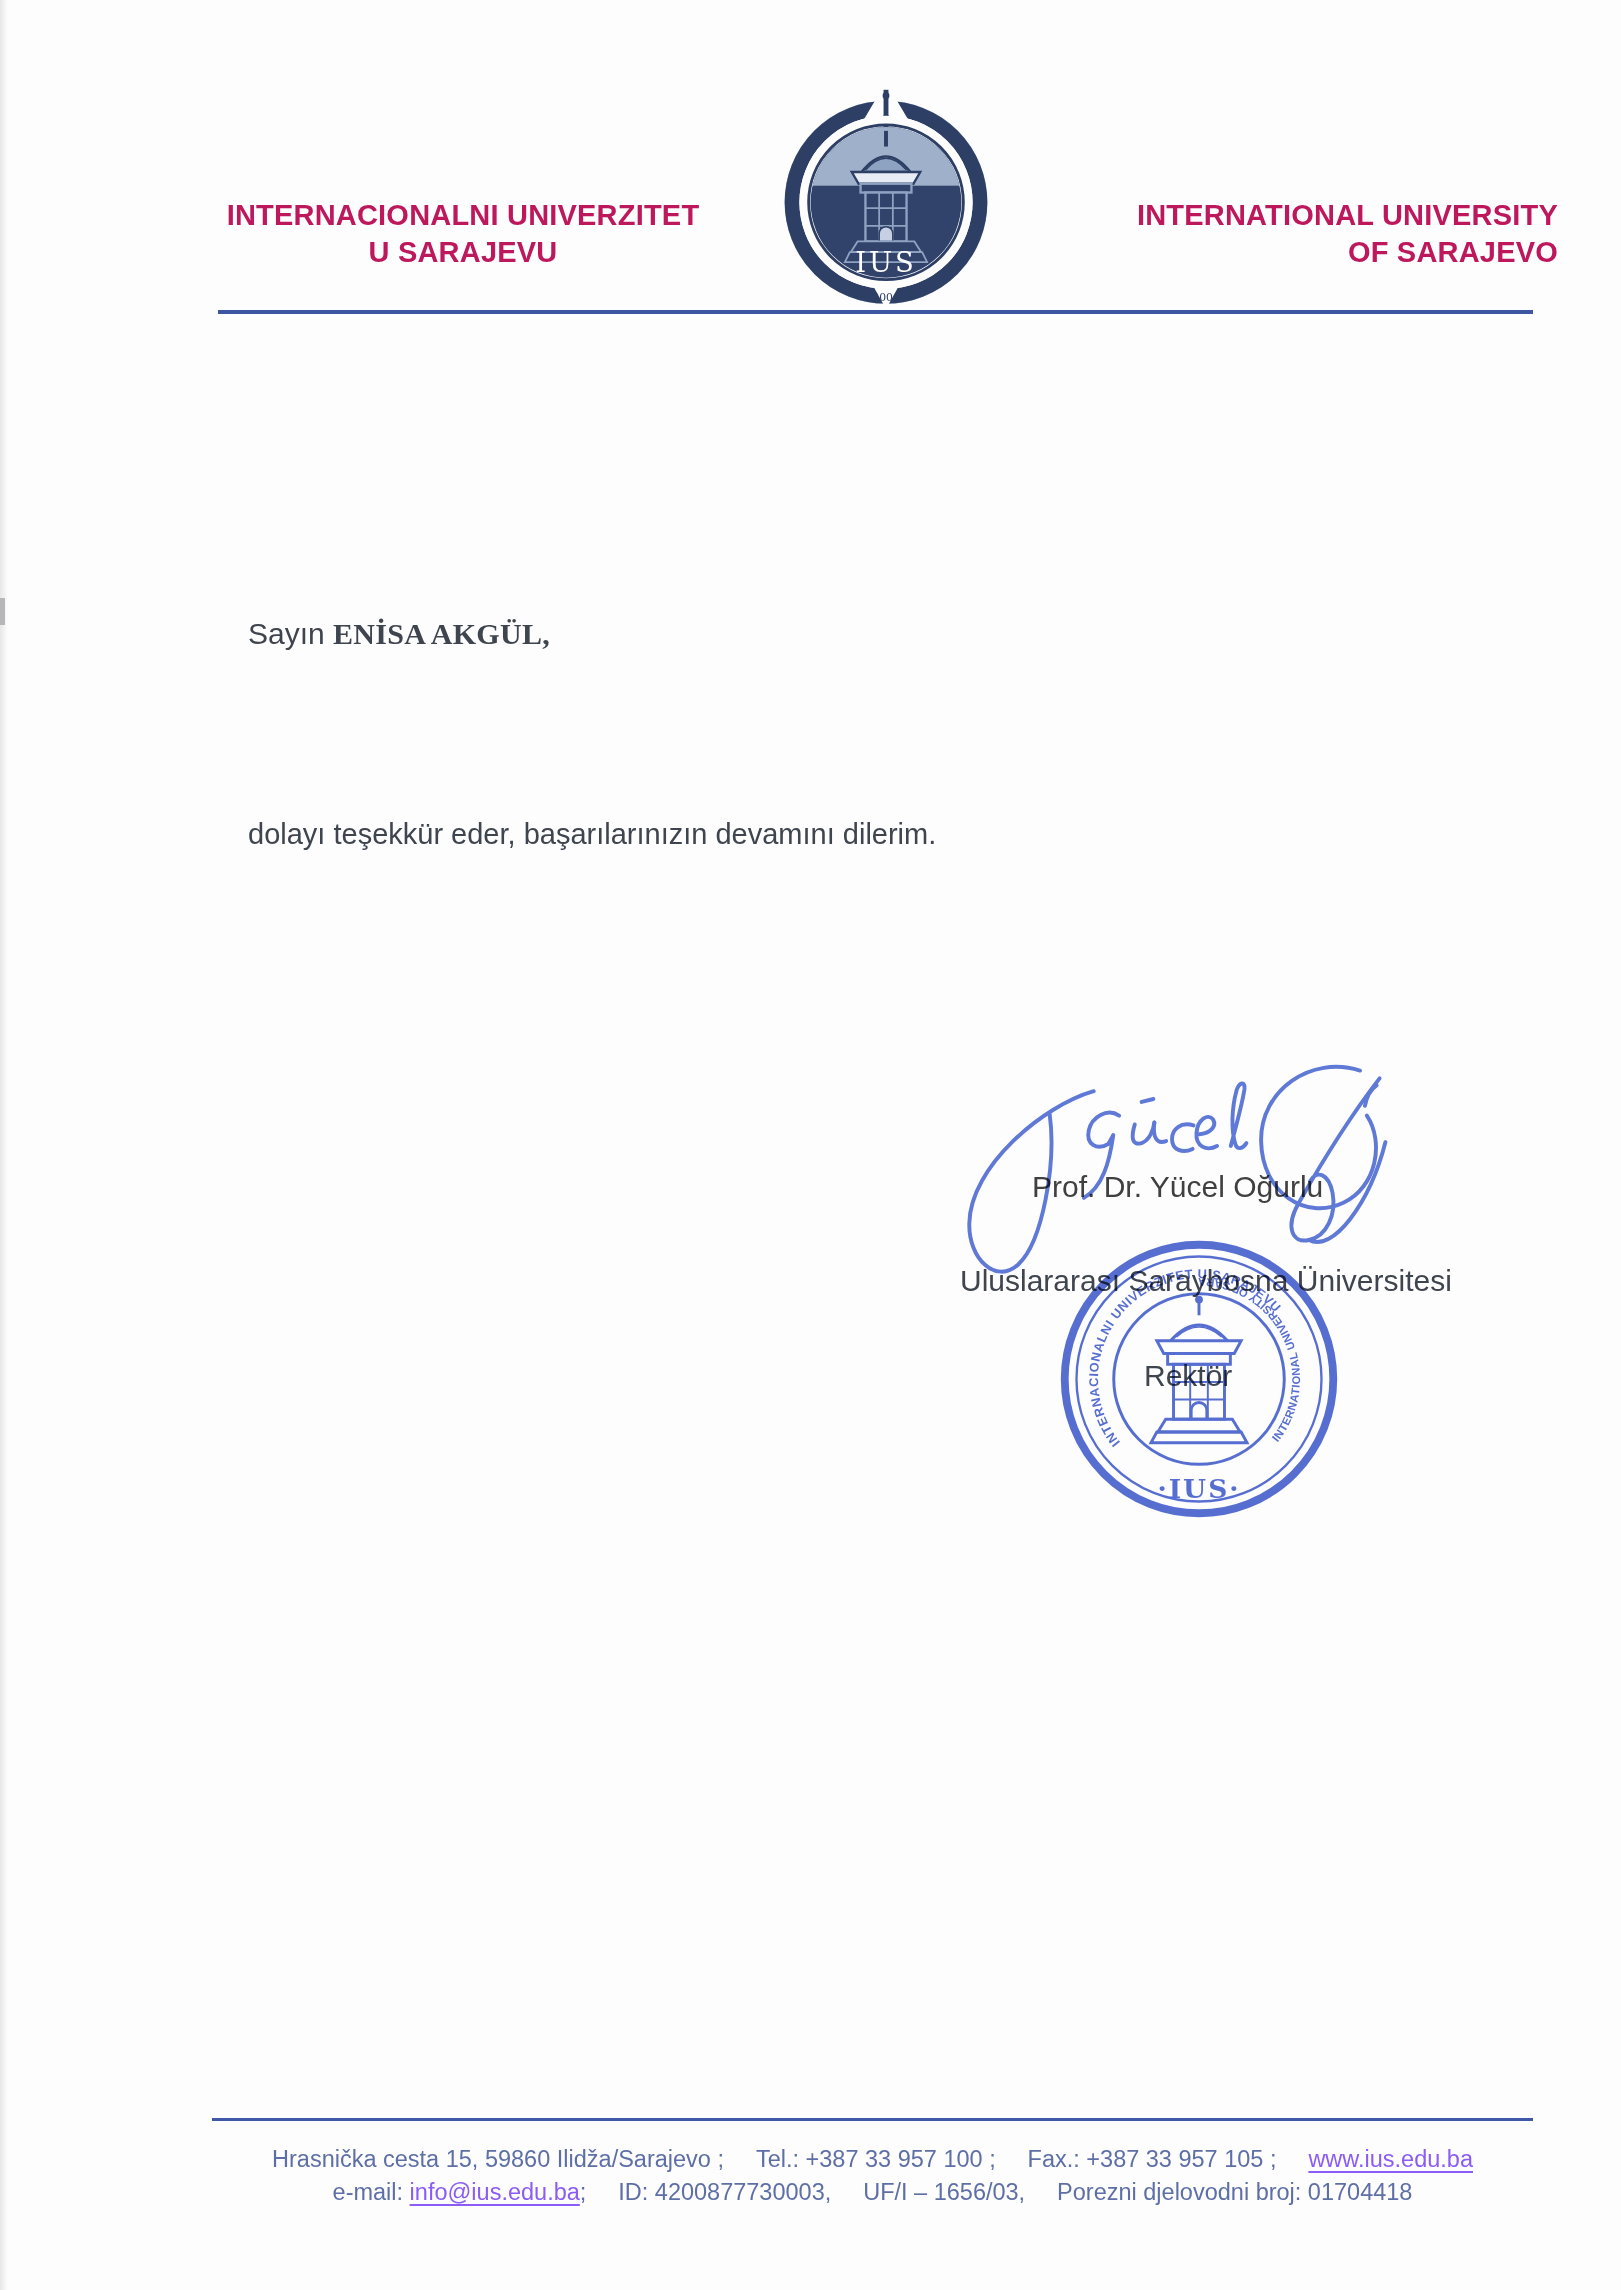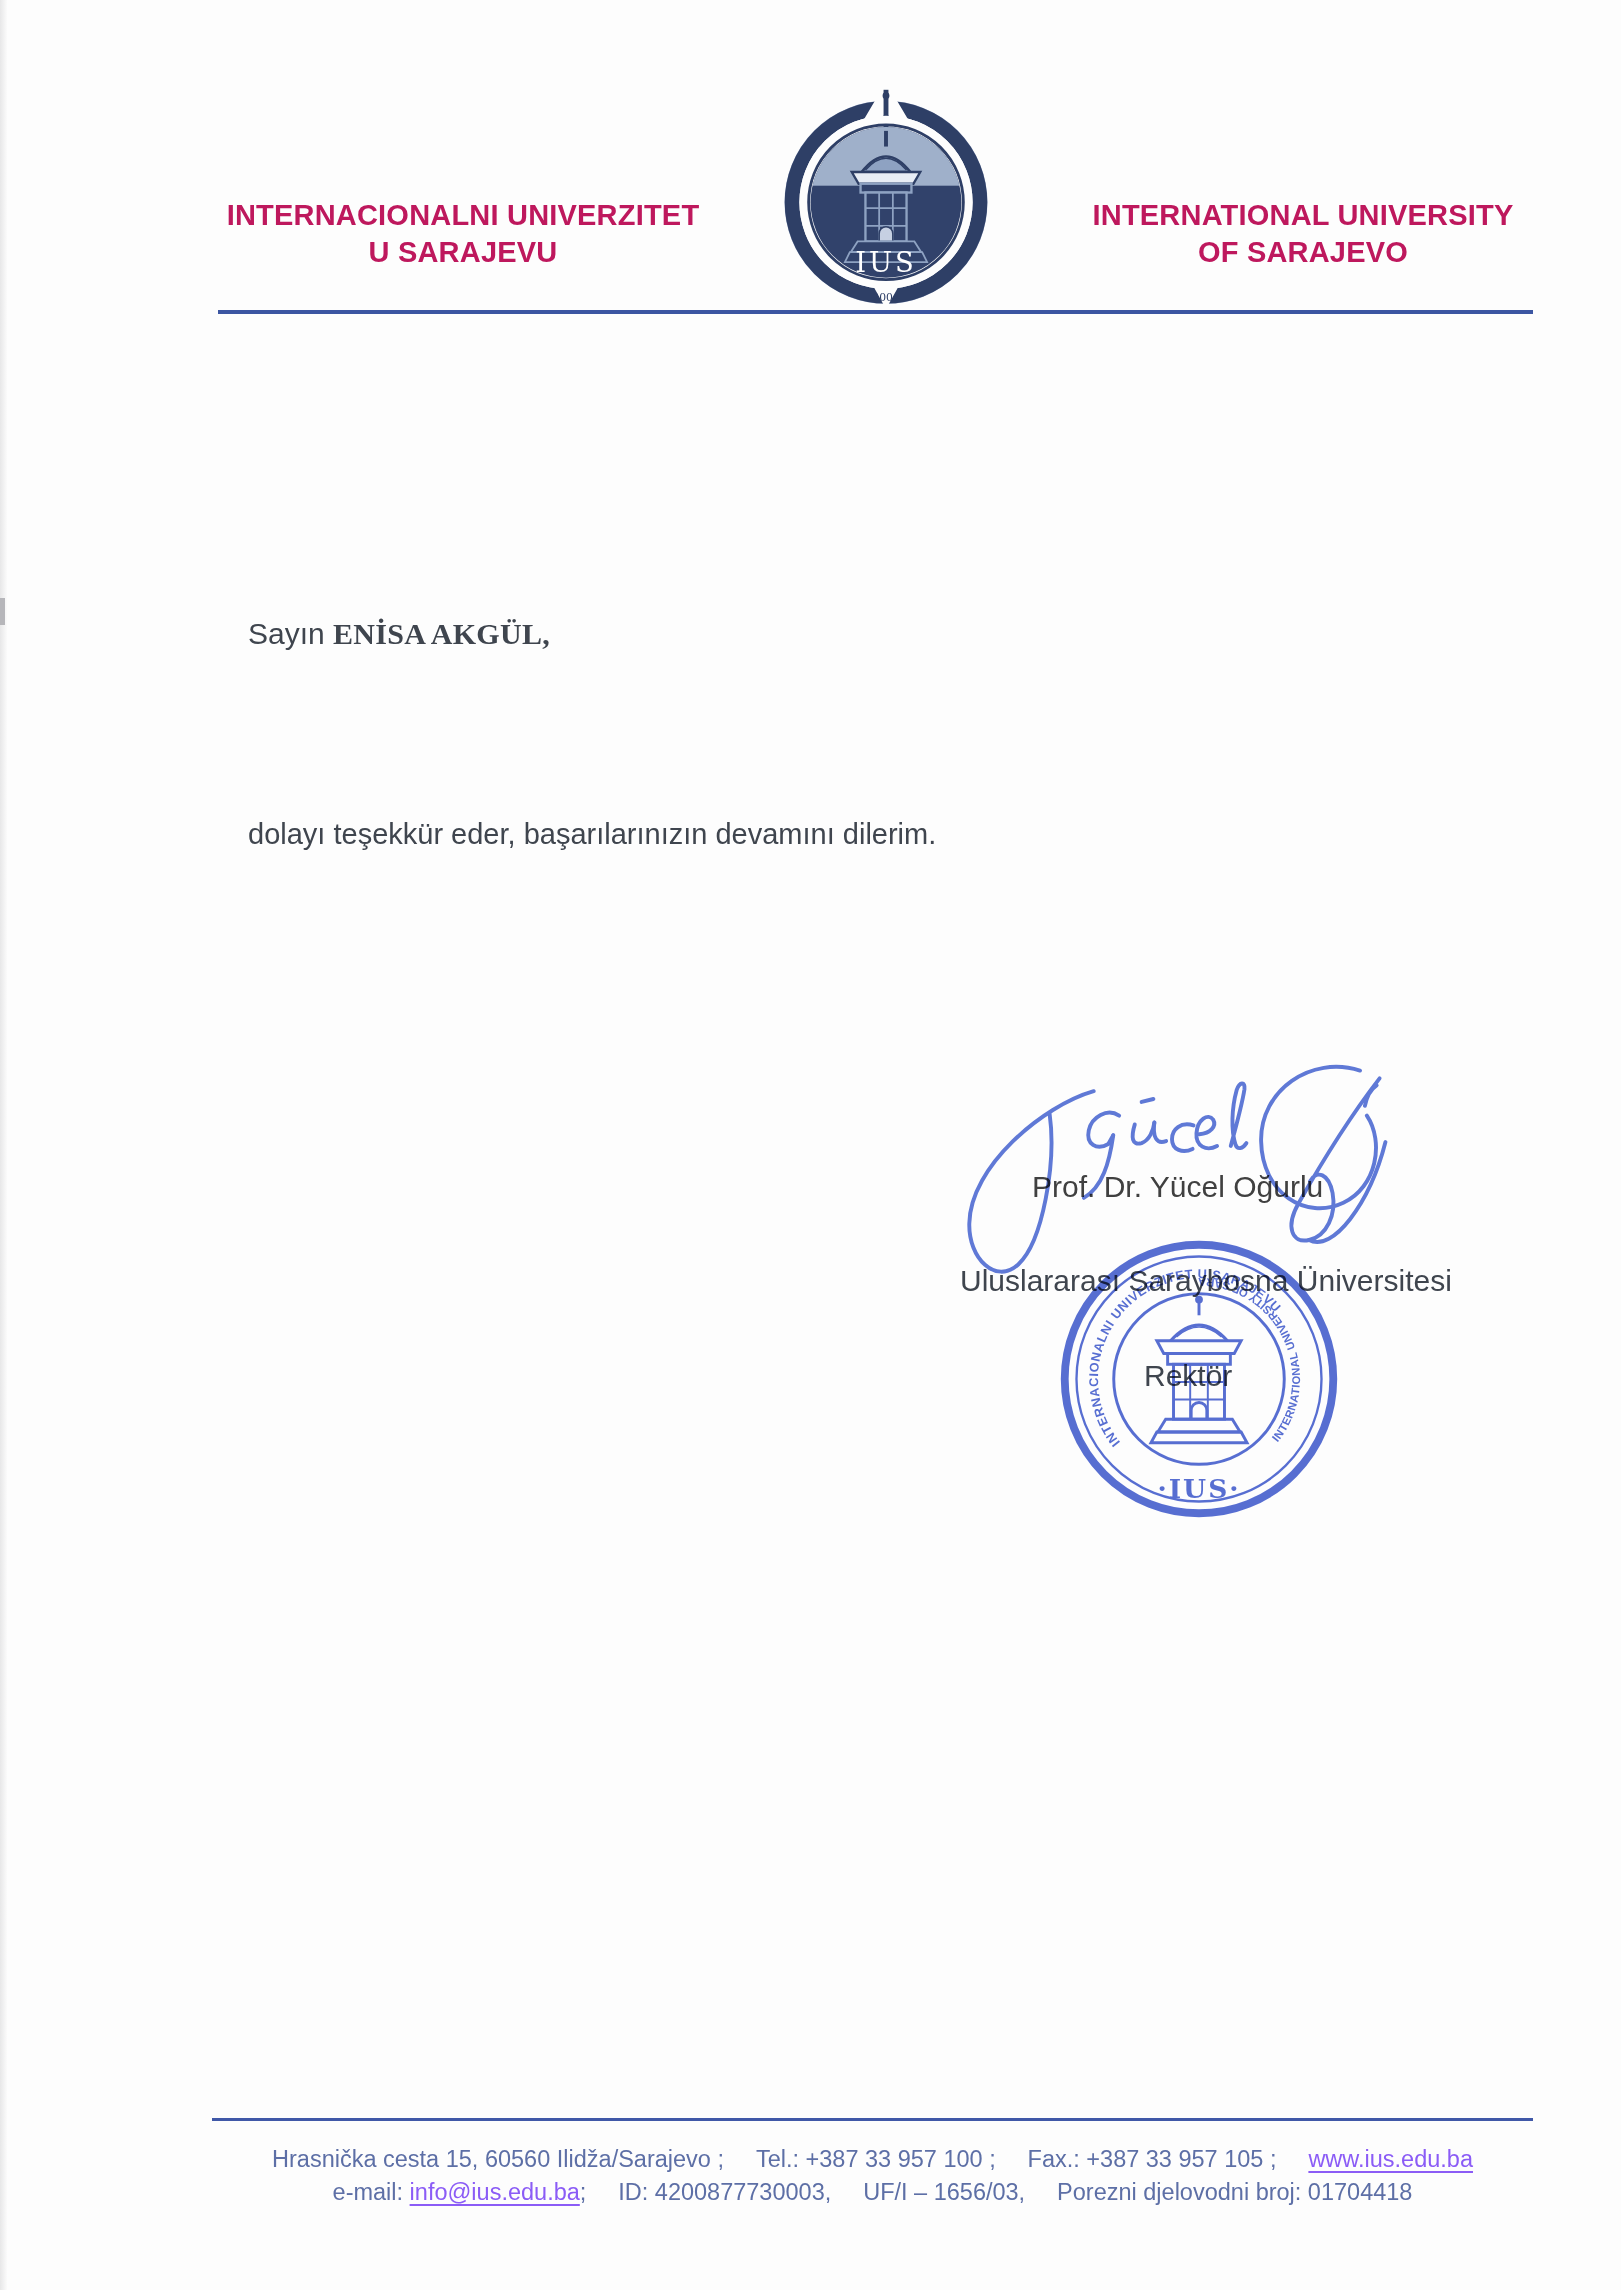--- a/index.html
+++ b/index.html
@@ -10,21 +10,21 @@
   .scan-edge{position:absolute;left:0;top:0;width:6.9px;height:100%;
     background:linear-gradient(90deg,#e7e7e8,#fbfbfb);}
   .scan-mark{position:absolute;left:0;top:598px;width:4.9px;height:27.4px;background:#b6b6ba;}
 
   
   .org-name{
     position:absolute;text-align:center;font-weight:700;font-size:29px;line-height:37px;
     letter-spacing:0.2px;color:#be185d;
   }
   .org-name.left{left:147px;top:197px;width:632px;}
-  .org-name.right{left:1048px;top:197px;width:510px;}
+  .org-name.right{left:1048px;top:197px;width:510px;text-align:right;}
   #logo-svg{position:absolute;left:779px;top:80px;width:214px;height:229px;}
   .header-rule{position:absolute;left:218px;top:310px;width:1315px;height:3.9px;background:#3c56a2;}
 
   
   .salutation{position:absolute;left:248px;top:617px;font-size:30px;color:#3f454e;}
   .salutation b{font-weight:700;letter-spacing:0.3px;font-family:Liberation Serif, serif;}
   .letter-body{position:absolute;left:248px;top:800px;width:1304px;color:#3f454e;font-size:29px;}
   .letter-body .line{height:69px;line-height:69px;white-space:nowrap;}
 
   
@@ -166,21 +166,21 @@
       <path d="M143,192 v-9 a8,8 0 0 1 16,0 v9"></path>
       <path d="M117,192 H185 L193,205 H109 Z"></path>
       <path d="M108,205 H194 L200,216 H102 Z"></path>
     </g>
     <text x="151" y="272" text-anchor="middle" fill="#4a63d0" font-family="DejaVu Serif, serif" font-size="27" font-weight="bold" letter-spacing="2">·IUS·</text>
   </svg>
 
   <div class="footer-rule"></div>
   <div class="footer">
     <div>
-      <span class="seg">Hrasnička cesta 15, 60560 Ilidža/Sarajevo ;</span>
+      <span class="seg">Hrasnička cesta 15, 59860 Ilidža/Sarajevo ;</span>
       <span class="seg">Tel.: +387 33 957 100 ;</span>
       <span class="seg">Fax.: +387 33 957 105 ;</span>
       <span class="seg link">www.ius.edu.ba</span>
     </div>
     <div>
       <span class="seg"><span>e-mail:</span>&nbsp;<span class="link">info@ius.edu.ba</span><span>;</span></span>
       <span class="seg">ID: 4200877730003,</span>
       <span class="seg">UF/I – 1656/03,</span>
       <span class="seg">Porezni djelovodni broj: 01704418</span>
     </div>

